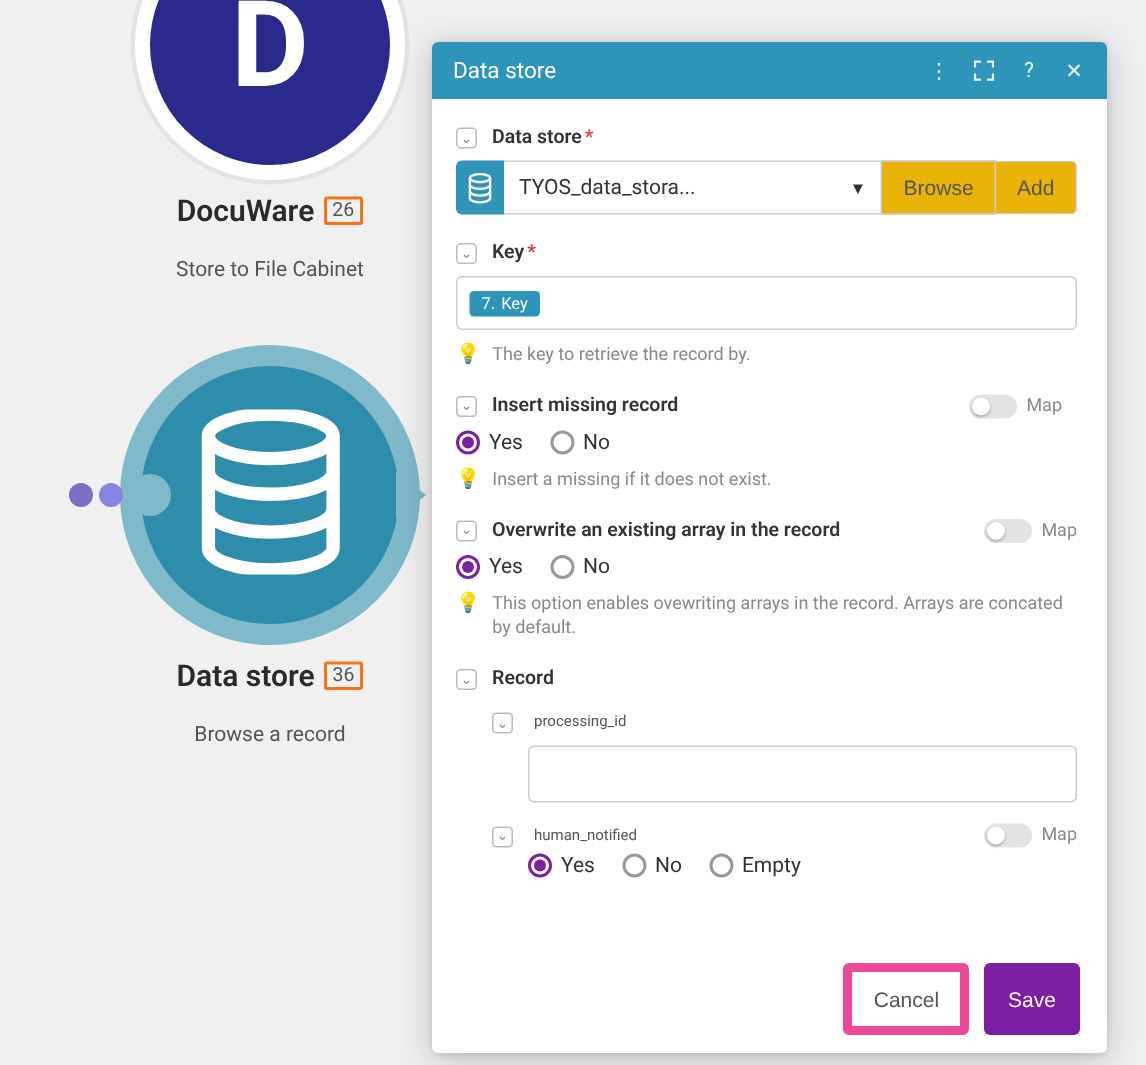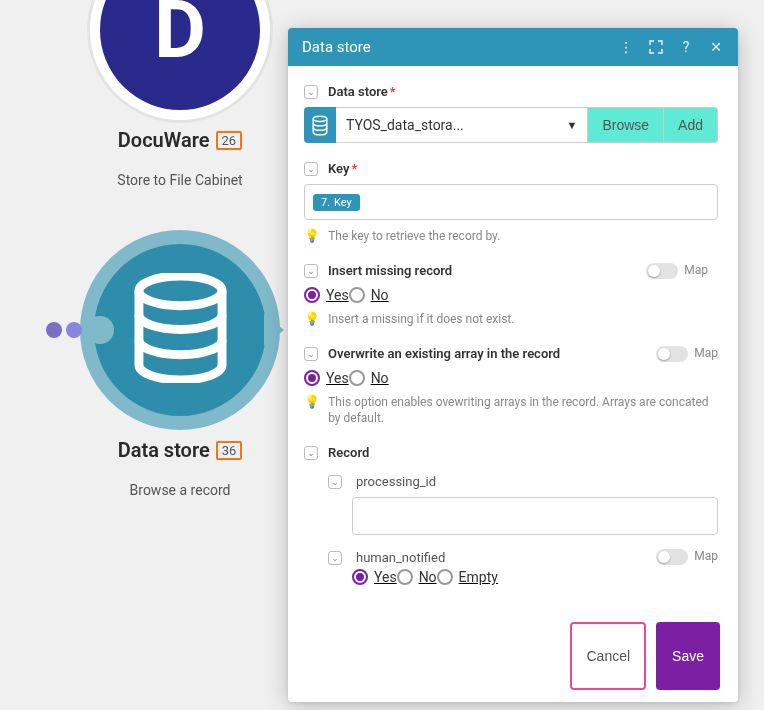--- a/index.html
+++ b/index.html
@@ -197,21 +197,21 @@
       cursor: pointer;
     }
     .ds-select .caret {
       font-size: 11px; color: #333;
     }
     .btn-seg {
       border: 1px solid #ccc;
       border-left: none;
       height: 36px;
       padding: 0 14px;
-      background: #5eead4;
+      background: #eab308;
       font-size: 14px;
       color: #555;
       cursor: pointer;
     }
     .btn-seg:last-child { border-radius: 0 4px 4px 0; }
 
     .key-input-box {
       border: 1px solid #ccc;
       border-radius: 4px;
       padding: 6px 8px;
@@ -261,22 +261,22 @@
       position: absolute;
       left: 2px; top: 2px;
       width: 12px; height: 12px;
       background: #fff;
       border-radius: 50%;
       box-shadow: 0 1px 2px rgba(0,0,0,0.3);
     }
     .map-lbl { font-size: 12px; color: #888; }
     .radios {
       display: flex;
+      gap: 18px;
       margin-top: 4px;
-      text-decoration: underline;
     }
     .radio-opt {
       display: flex;
       align-items: center;
       gap: 6px;
       cursor: pointer;
     }
     .radio-circ {
       width: 16px; height: 16px;
       border: 2px solid #999;
@@ -293,21 +293,21 @@
       background: #7c1fa2;
       border-radius: 50%;
     }
     .radio-lbl { font-size: 14px; color: #333; }
 
     .sub-field {
       margin-left: 24px;
       margin-top: 14px;
     }
     .sub-field-label {
-      font-size: 13px;
+      font-size: 10px;
       color: #555;
       margin-left: 8px;
       text-align: center;
     }
     .text-input {
       width: 100%;
       height: 38px;
       border: 1px solid #ccc;
       border-radius: 4px;
       margin-top: 8px;
@@ -315,24 +315,24 @@
       font-size: 14px;
     }
     .panel-footer {
       padding: 12px 18px;
       display: flex;
       justify-content: flex-end;
       gap: 10px;
       border-top: none;
     }
     .btn-cancel {
-      border: 2px solid #ec4899;
+      border: 6px solid #ec4899;
       background: #fff;
       color: #555;
-      padding: 24px 14px;
+      padding: 10px 14px;
       border-radius: 4px;
       font-size: 14px;
       cursor: pointer;
     }
     .btn-save {
       border: none;
       background: #7c1fa2;
       color: #fff;
       padding: 6px 16px;
       border-radius: 4px;

